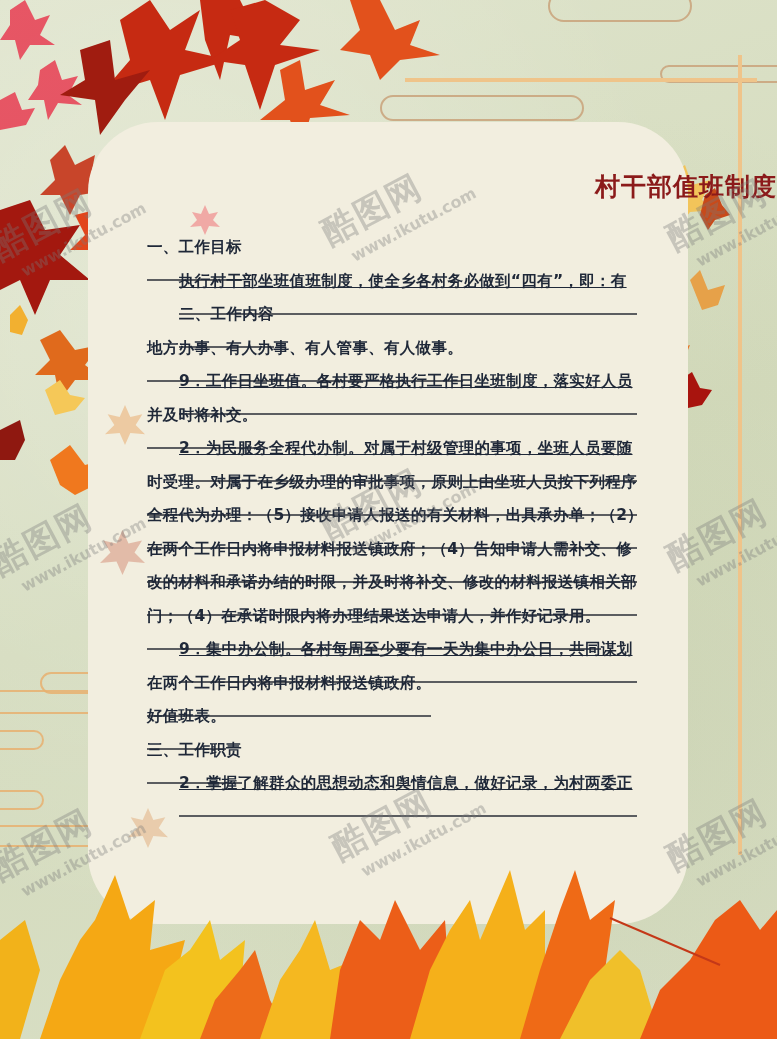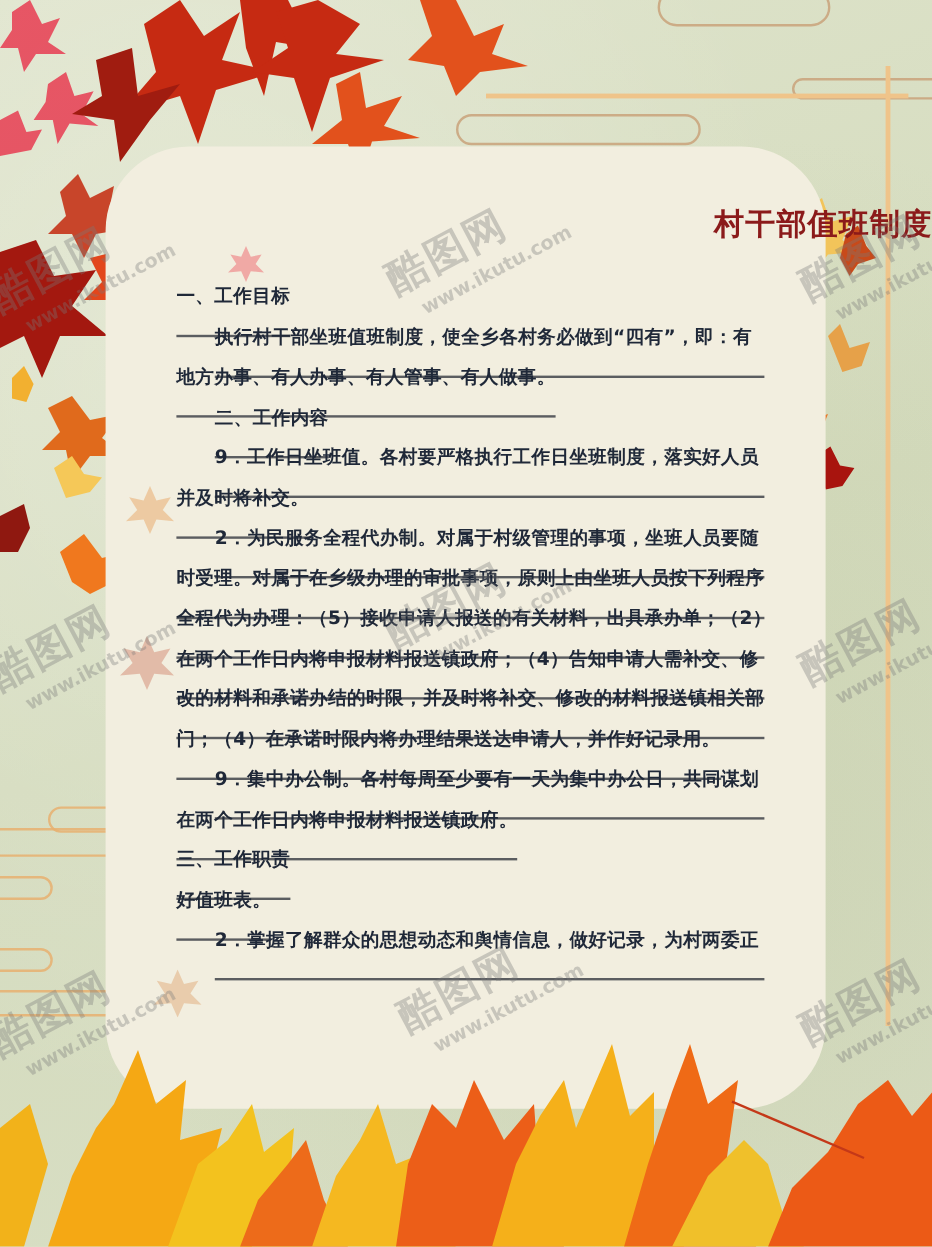--- a/index.html
+++ b/index.html
@@ -27,21 +27,21 @@
     color:#8b1a1a; font-weight:bold; font-size:25px; letter-spacing:1px;
   }
   .doc { position:absolute; left:147px; top:232px; width:490px; }
   .line {
     position:relative; height:33.5px; line-height:30px;
     font-size:15.5px; font-weight:bold; color:#1f2838;
     white-space:nowrap; letter-spacing:0.3px;
   }
   .line .txt { display:inline-block; border-bottom:2px solid #5b5d60; padding-bottom:17px; }
   .line.full .txt { display:block; }
-  .indent { padding-left:32px; }
+  .indent { padding-left:32px;text-decoration:underline; }
   .leaf { position:absolute; }
   .wm { position:absolute; color:rgba(120,120,120,0.35); font-weight:bold; transform:rotate(-28deg); white-space:nowrap; }
   .wm .big { font-size:34px; letter-spacing:2px; }
   .wm .small { font-size:16px; display:block; margin-left:14px; }
 </style>
 </head>
 <body>
 
 <div class="bg"></div>
 
@@ -112,23 +112,23 @@
 </svg>
 
 <div class="title">村干部值班制度</div>
 
 <div class="doc">
 
   <div class="line"><span class="txt">一、工作目标</span></div>
   <div class="line full indent">
       <span class="txt">执行村干部坐班值班制度，使全乡各村务必做到“四有”，即：有</span>
     </div>
+  <div class="line indent"><span class="txt">二、工作内容</span></div>
+
   <div class="line"><span class="txt">地方办事、有人办事、有人管事、有人做事。</span></div>
-
-  <div class="line indent"><span class="txt">二、工作内容</span></div>
   <div class="line full indent">
       <span class="txt">9．工作日坐班值。各村要严格执行工作日坐班制度，落实好人员</span>
     </div>
   <div class="line"><span class="txt">并及时将补交。</span></div>
   <div class="line full indent">
       <span class="txt">2．为民服务全程代办制。对属于村级管理的事项，坐班人员要随</span>
     </div>
   <div class="line full">
       <span class="txt">时受理。对属于在乡级办理的审批事项，原则上由坐班人员按下列程序</span>
     </div>
@@ -139,23 +139,23 @@
       <span class="txt">在两个工作日内将申报材料报送镇政府；（4）告知申请人需补交、修</span>
     </div>
   <div class="line full">
       <span class="txt">改的材料和承诺办结的时限，并及时将补交、修改的材料报送镇相关部</span>
     </div>
   <div class="line"><span class="txt">门；（4）在承诺时限内将办理结果送达申请人，并作好记录用。</span></div>
   <div class="line full indent">
       <span class="txt">9．集中办公制。各村每周至少要有一天为集中办公日，共同谋划</span>
     </div>
   <div class="line"><span class="txt">在两个工作日内将申报材料报送镇政府。</span></div>
+  <div class="line"><span class="txt">好值班表。</span></div>
+
   <div class="line"><span class="txt">三、工作职责</span></div>
-
-  <div class="line"><span class="txt">好值班表。</span></div>
   <div class="line full indent">
       <span class="txt">2．掌握了解群众的思想动态和舆情信息，做好记录，为村两委正</span>
     </div>
 </div>
 
 <div class="wm" style="left:320px;top:175px;"><span class="big">酷图网</span><span class="small">www.ikutu.com</span></div>
 <div class="wm" style="left:665px;top:180px;"><span class="big">酷图网</span><span class="small">www.ikutu.com</span></div>
 <div class="wm" style="left:-10px;top:190px;"><span class="big">酷图网</span><span class="small">www.ikutu.com</span></div>
 <div class="wm" style="left:320px;top:470px;"><span class="big">酷图网</span><span class="small">www.ikutu.com</span></div>
 <div class="wm" style="left:665px;top:500px;"><span class="big">酷图网</span><span class="small">www.ikutu.com</span></div>

